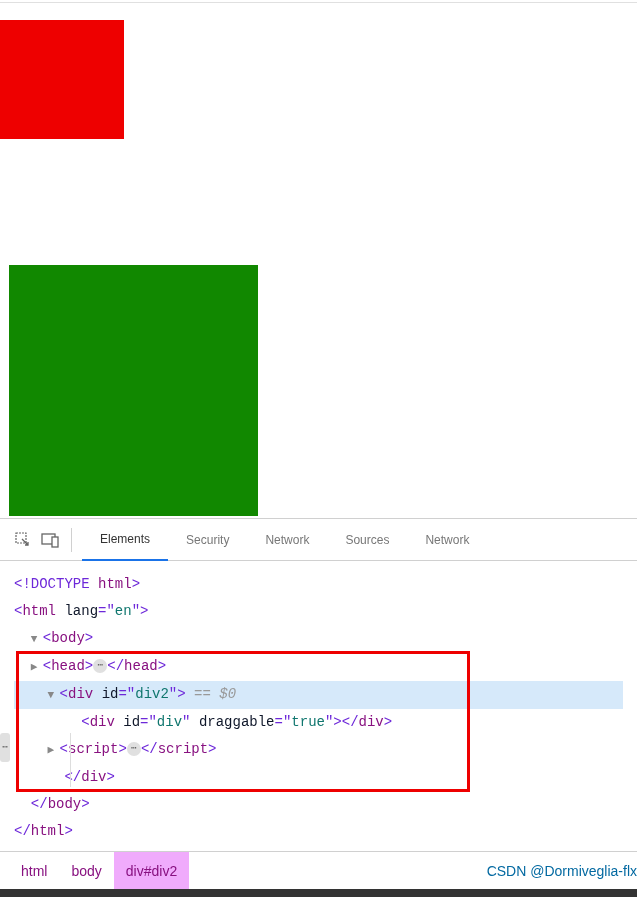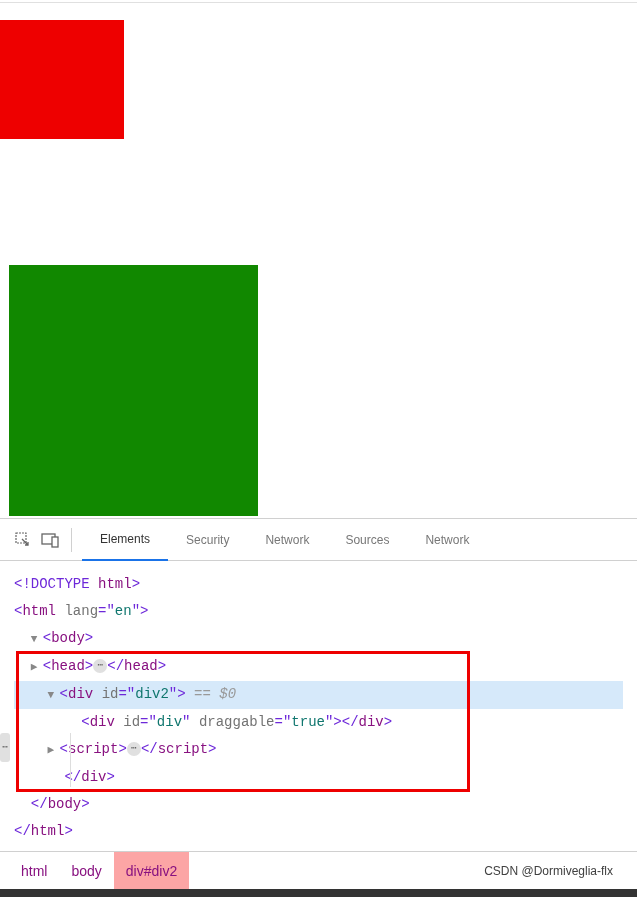--- a/index.html
+++ b/index.html
@@ -86,21 +86,21 @@
       font-family: Consolas, "Courier New", monospace;
       font-size: 14px;
       line-height: 27px;
       position: relative;
     }
     .dom-line {
       white-space: pre;
     }
     .t-punc { color: #6d28d9; text-align: center; }
     .t-tag { color: #881180; }
-    .t-attr { color: #737373; }
+    .t-attr { color: #0f172a; }
     .t-val { color: #0f766e; }
     .t-ellip {
       background: #e0e0e0;
       color: #666;
       border-radius: 8px;
       padding: 0 4px;
       font-size: 10px;
       vertical-align: middle;
       display: inline-block;
       line-height: 14px;
@@ -156,27 +156,27 @@
     .breadcrumb-item {
       color: #881180;
       font-size: 14px;
       padding: 0 12px;
       height: 100%;
       display: flex;
       align-items: center;
       cursor: pointer;
     }
     .breadcrumb-item.active {
-      background: #fca5a5;
+      background: #f0abfc;
     }
     .watermark {
       position: absolute;
-      right: 24px;
-      font-size: 12px;
-      color: #404040;
+      right: 0;
+      font-size: 14px;
+      color: #0369a1;
     }
     .bottom-strip {
       height: 8px;
       background: #333;
       margin-top: 0;
     }
   </style>
 </head>
 <body>
 

